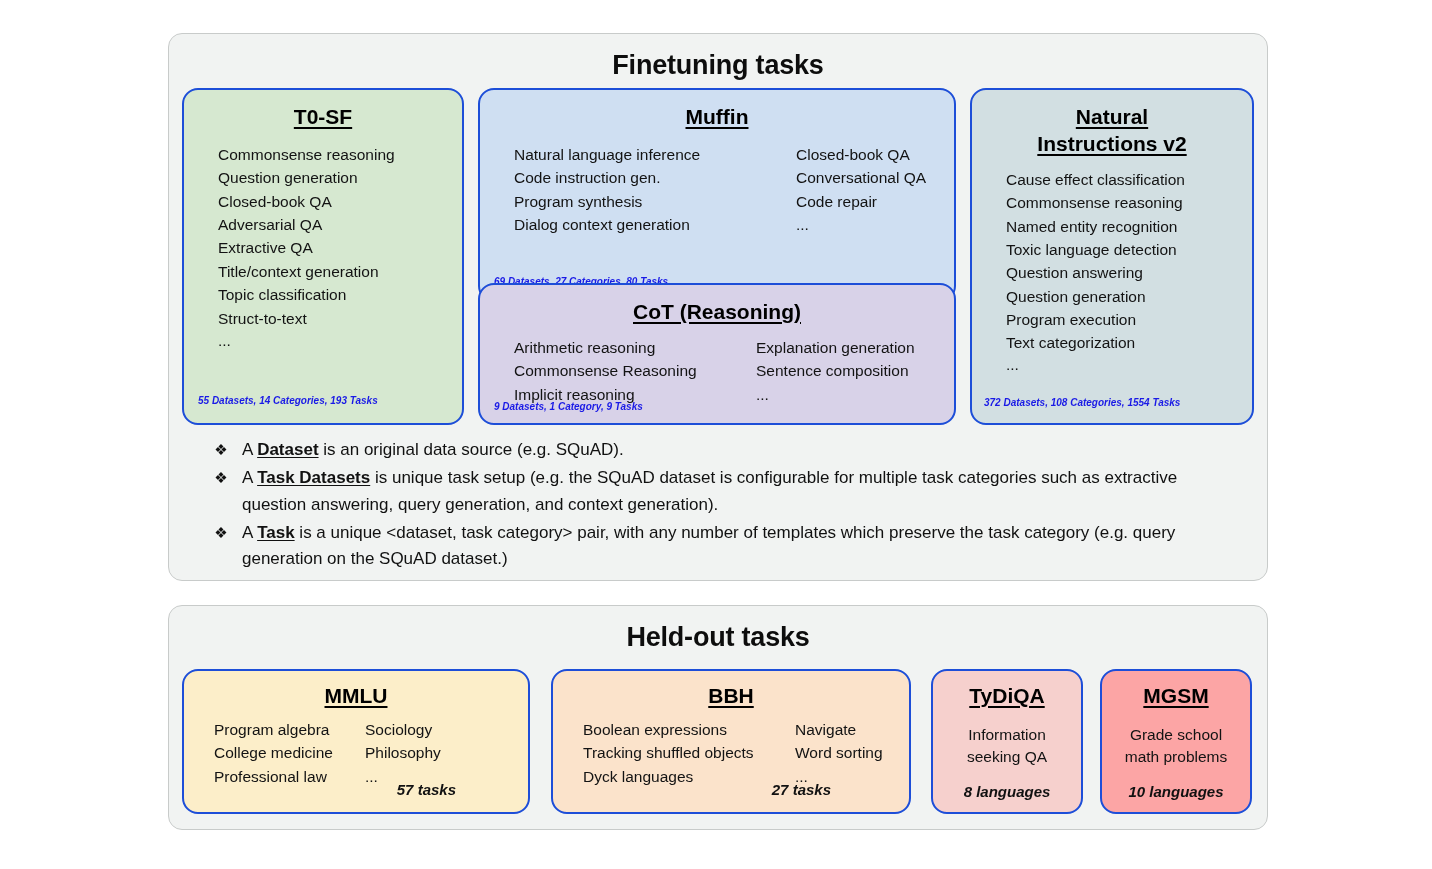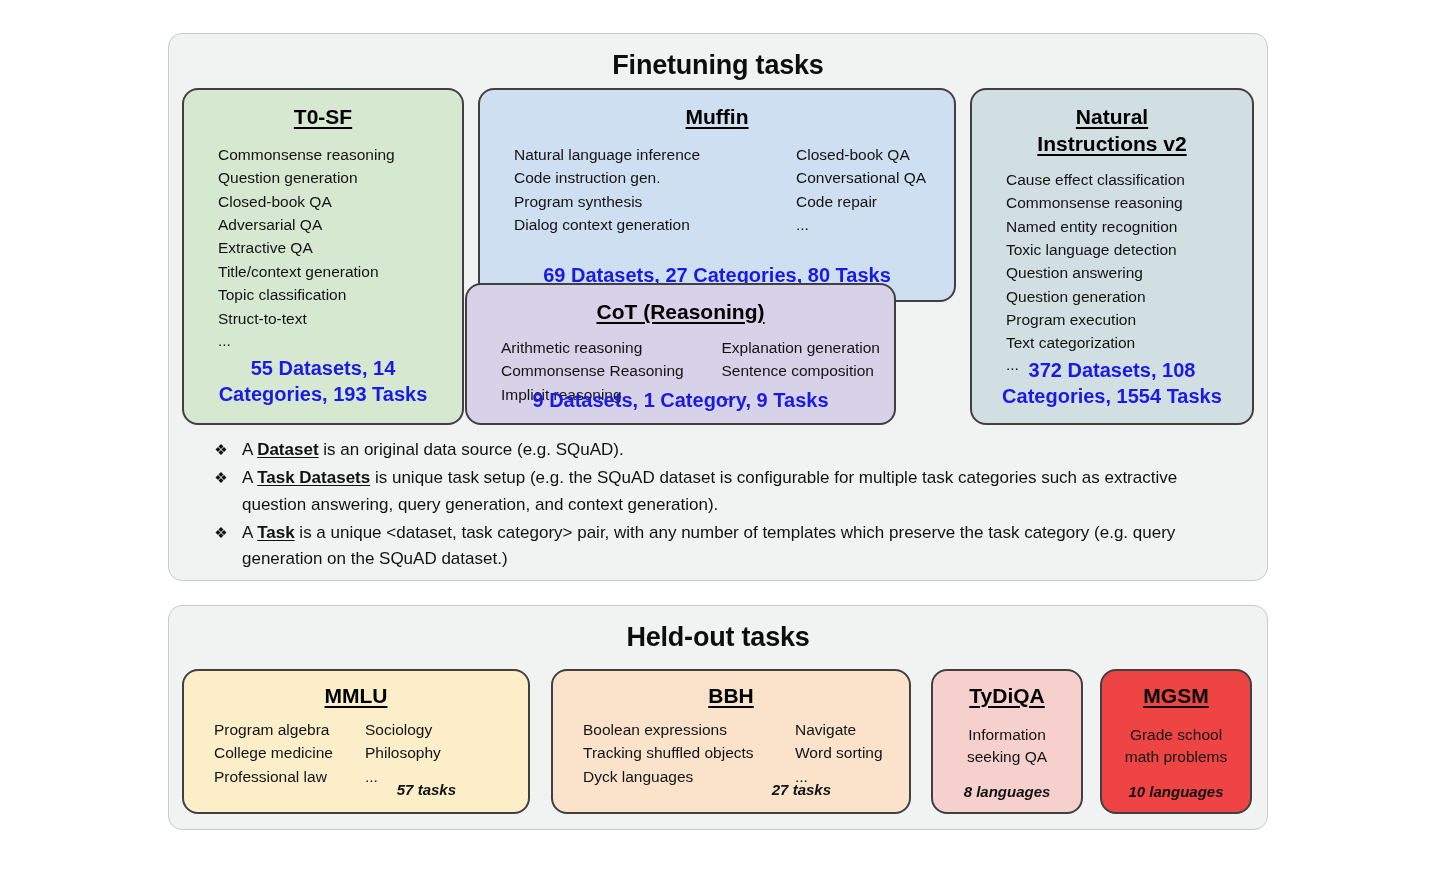--- a/index.html
+++ b/index.html
@@ -41,21 +41,21 @@
     letter-spacing: -0.2px;
     color: #0d0d0d;
     margin: 0;
   }
   #finetuning-panel .panel-title { padding-top: 16px; }
   #heldout-panel .panel-title { padding-top: 16px; }
 
   
   .box {
     position: absolute;
-    border: 2px solid #404040;
+    border: 2px solid #1d4ed8;
     border-radius: 16px;
     box-sizing: border-box;
     padding: 10px 14px 10px 14px;
   }
   .box-title {
     text-align: center;
     font-size: 21px;
     font-weight: bold;
     text-decoration: underline;
     text-underline-offset: 3px;
@@ -67,24 +67,25 @@
     font-size: 15.5px;
     line-height: 1.51;
     color: #131313;
   }
   .items .it { white-space: nowrap; }
   .two-col {
     display: flex;
   }
   .two-col .col { }
   .stats {
-    font-size: 20px;
+    font-size: 10px;
     font-weight: bold;
+    font-style: italic;
     color: #1a1ae6;
-    text-align: center;
+    text-align: left;
     line-height: 1.3;
   }
   .stats-dark {
     font-size: 15px;
     font-weight: bold;
     font-style: italic;
     color: #111;
     text-align: right;
     margin-top: 19px;
   }
@@ -100,21 +101,21 @@
 
   #box-muffin {
     left: 478px; top: 88px; width: 478px; height: 214px;
     background: #cfdff2;
   }
   #box-muffin .two-col .col:first-child { width: 262px; }
   #box-muffin .items { margin-left: 20px; }
   #box-muffin .stats { position: absolute; left: 14px; right: 14px; bottom: 12px; }
 
   #box-cot {
-    left: 465px; top: 283px; width: 431px; height: 142px;
+    left: 478px; top: 283px; width: 478px; height: 142px;
     background: #d8d2e8;
   }
   #box-cot .two-col .col:first-child { width: 222px; }
   #box-cot .items { margin-left: 20px; }
   #box-cot .box-title { margin-bottom: 10px; }
   #box-cot .stats { position: absolute; left: 14px; right: 14px; bottom: 10px; }
 
   #box-niv2 {
     left: 970px; top: 88px; width: 284px; height: 337px;
     background: #d2dfe2;
@@ -321,21 +322,21 @@
 
   <div class="box" id="box-tydiqa" style="background: rgb(246, 208, 205);">
     <div class="box-title">TyDiQA</div>
     <div class="center-items">
       <div>Information</div>
       <div>seeking QA</div>
     </div>
     <div class="stats-dark">8 languages</div>
   </div>
 
-  <div class="box" id="box-mgsm" style="background: #ef4444;">
+  <div class="box" id="box-mgsm" style="background: #fca5a5;">
     <div class="box-title">MGSM</div>
     <div class="center-items">
       <div>Grade school</div>
       <div>math problems</div>
     </div>
     <div class="stats-dark">10 languages</div>
   </div>
 
 </div>
 

